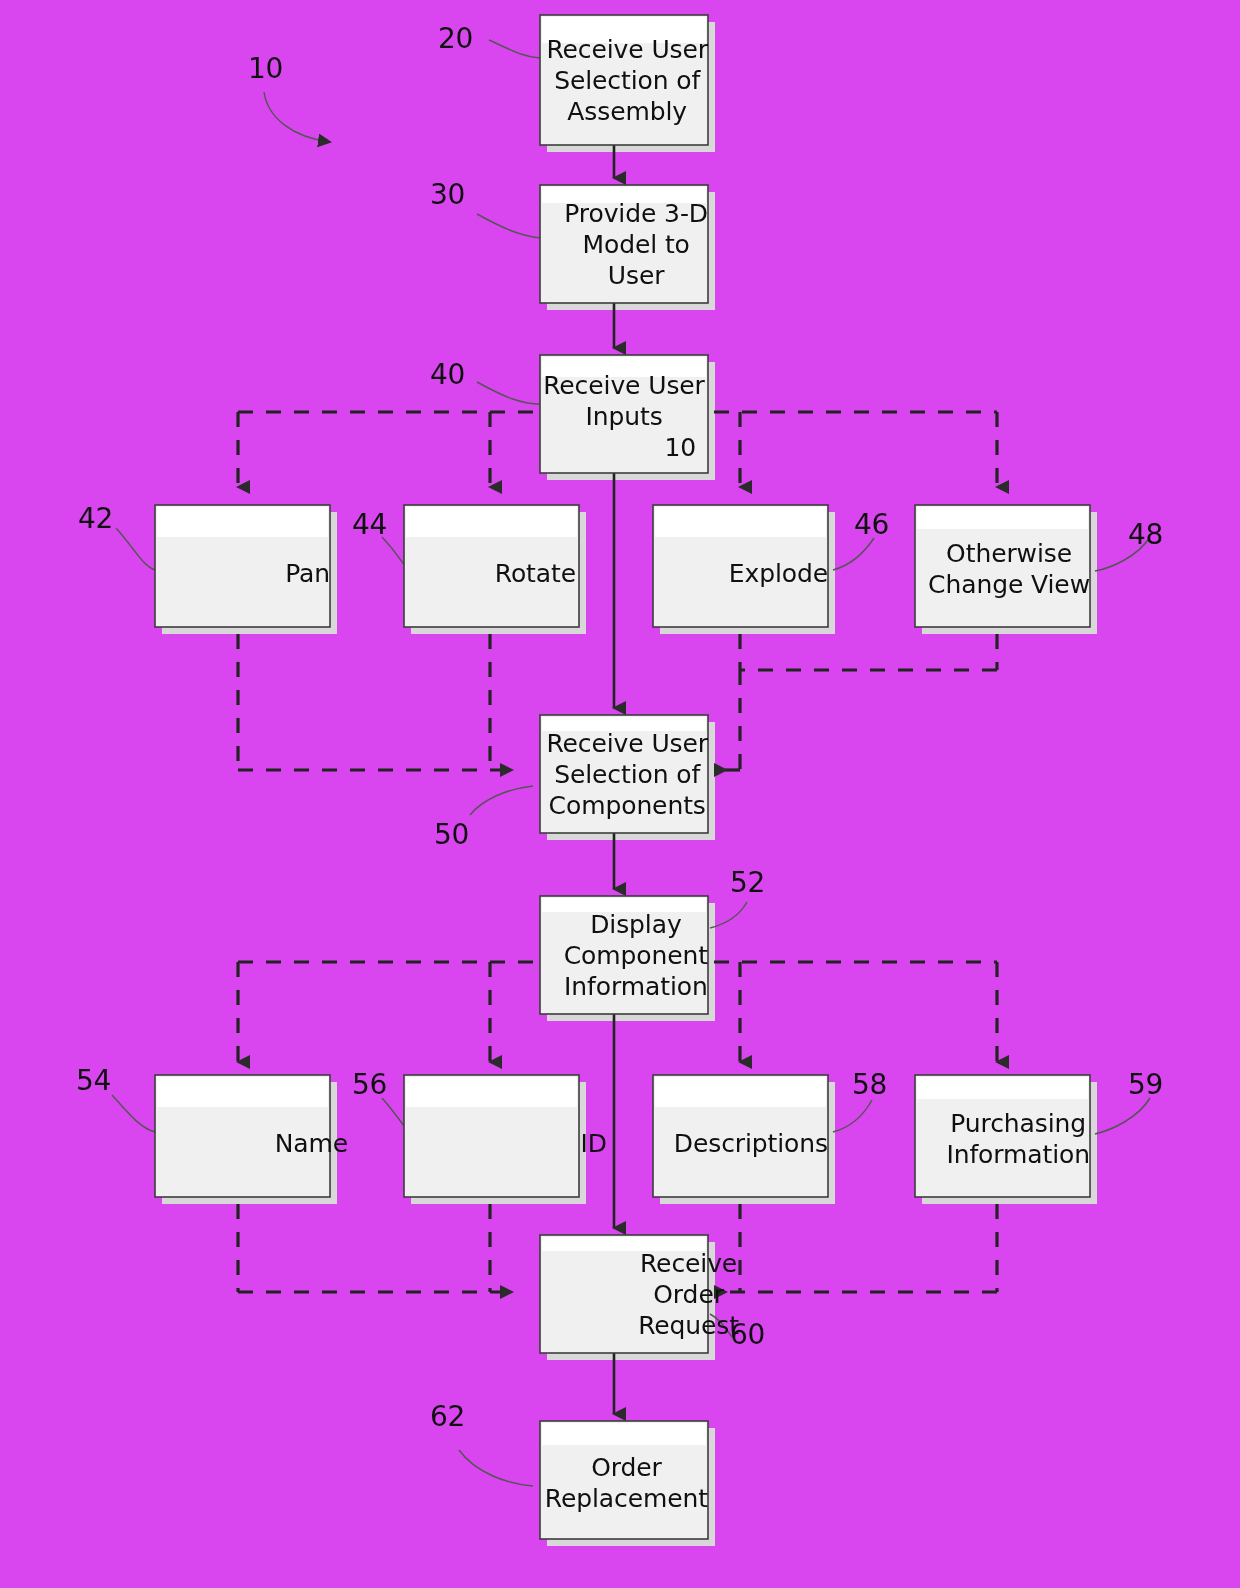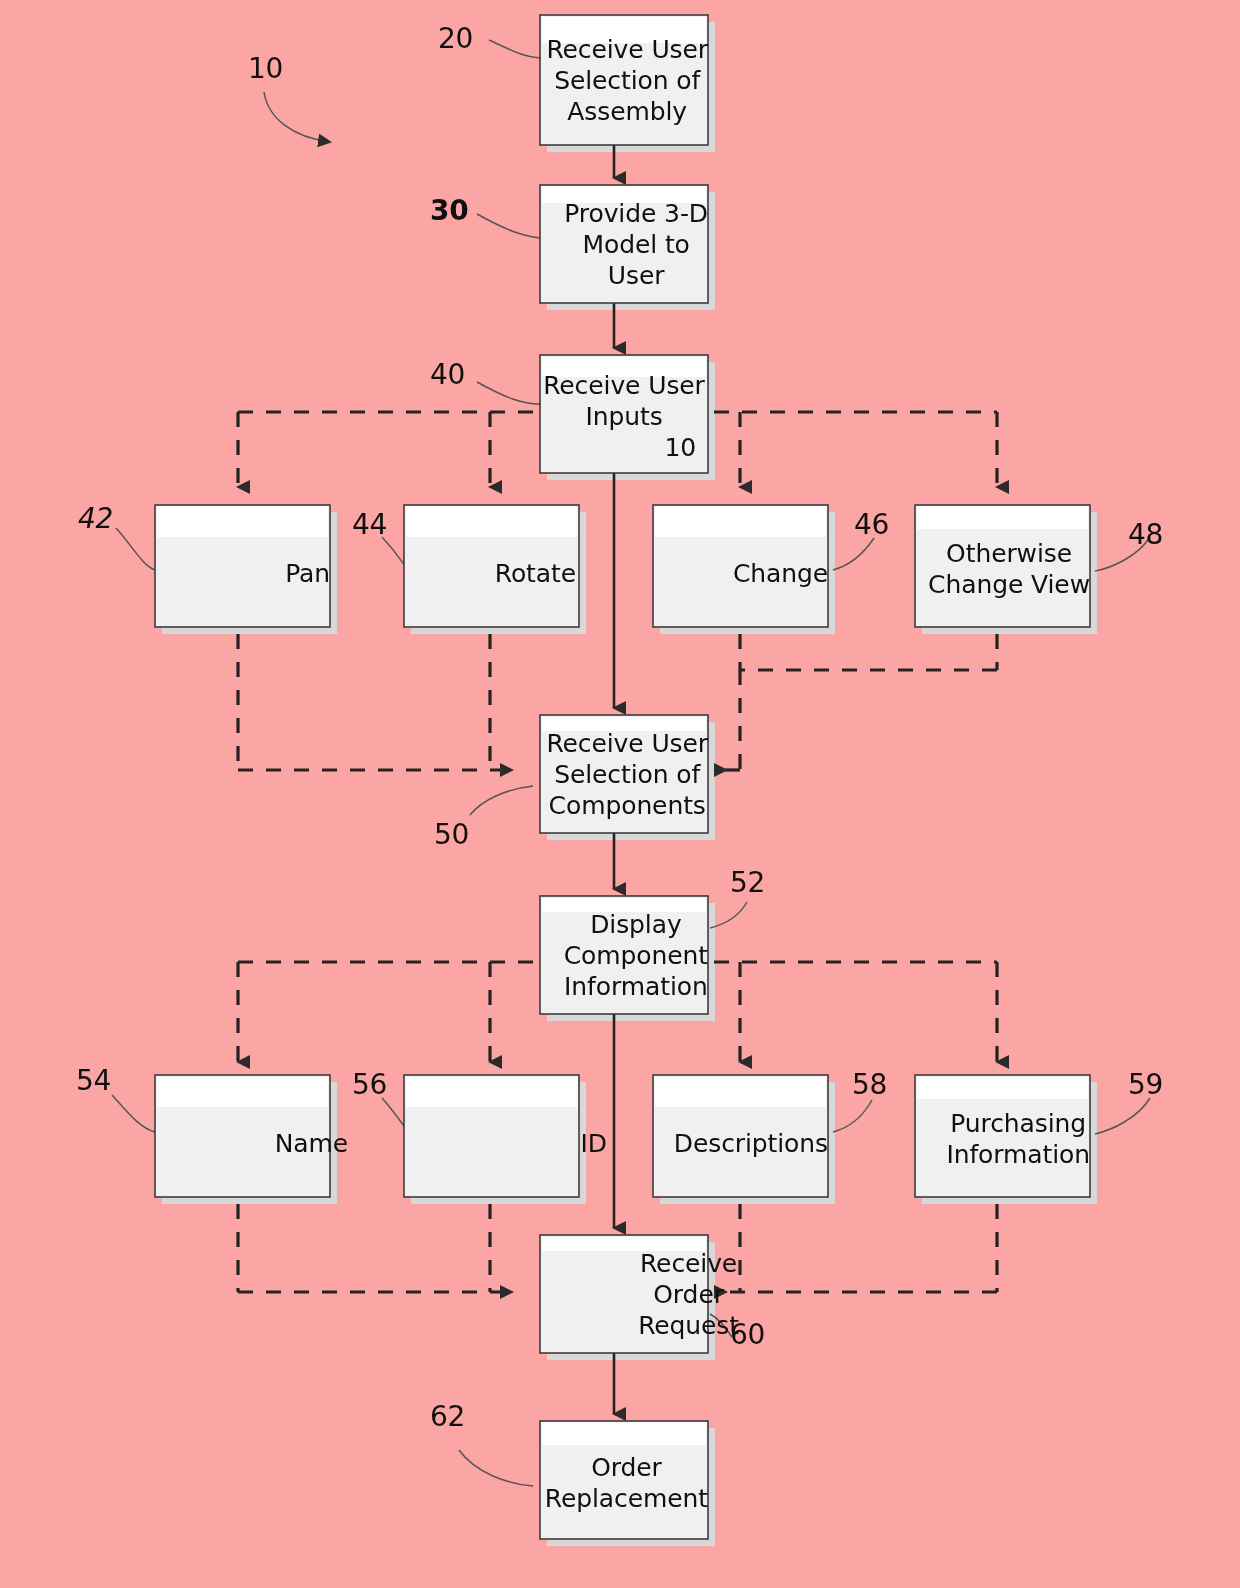--- a/index.html
+++ b/index.html
@@ -4,21 +4,21 @@
 <style>
   html, body {
     margin: 0;
     padding: 0;
     background: #ffffff;
   }
   #figure {
     position: relative;
     width: 1240px;
     height: 1588px;
-    background: #fca5a5;
+    background: #d946ef;
     font-family: "DejaVu Sans", sans-serif;
     overflow: hidden;
   }
   svg.layer {
     position: absolute;
     top: 0;
     left: 0;
     width: 1240px;
     height: 1588px;
   }
@@ -295,21 +295,21 @@
   </div>
 
   <div class="box-label" style="left:404px; top:512px; width:172px; height:122px;">
     <div>
         <span>Rotate</span>
       </div>
   </div>
 
   <div class="box-label" style="left:653px; top:512px; width:175px; height:122px;">
     <div>
-        <span>Change</span>
+        <span>Explode</span>
       </div>
   </div>
 
   <div class="box-label" style="left:915px; top:508px; width:175px; height:122px;">
     <div>
         <span>Otherwise</span>
         <span>Change View</span>
       </div>
   </div>
 
@@ -363,23 +363,23 @@
   </div>
 
   <div class="box-label" style="left:540px; top:1424px; width:168px; height:118px;">
     <div>
         <span>Order</span>
         <span>Replacement</span>
       </div>
   </div>
 
   <div class="ref-num" style="left:438px; top:22px;">20</div>
-  <div class="ref-num" style="left:430px; top:194px;font-weight:bold;">30</div>
+  <div class="ref-num" style="left:430px; top:178px;">30</div>
   <div class="ref-num" style="left:430px; top:358px;">40</div>
-  <div class="ref-num" style="left:78px;  top:502px;font-style:italic;">42</div>
+  <div class="ref-num" style="left:78px;  top:502px;">42</div>
   <div class="ref-num" style="left:352px; top:508px;">44</div>
   <div class="ref-num" style="left:854px; top:508px;">46</div>
   <div class="ref-num" style="left:1128px;top:508px;margin-top:10px;">48</div>
   <div class="ref-num" style="left:434px; top:818px;">50</div>
   <div class="ref-num" style="left:730px; top:866px;">52</div>
   <div class="ref-num" style="left:76px;  top:1064px;">54</div>
   <div class="ref-num" style="left:352px; top:1068px;">56</div>
   <div class="ref-num" style="left:852px; top:1068px;">58</div>
   <div class="ref-num" style="left:1128px;top:1068px;">59</div>
   <div class="ref-num" style="left:730px; top:1318px;">60</div>

